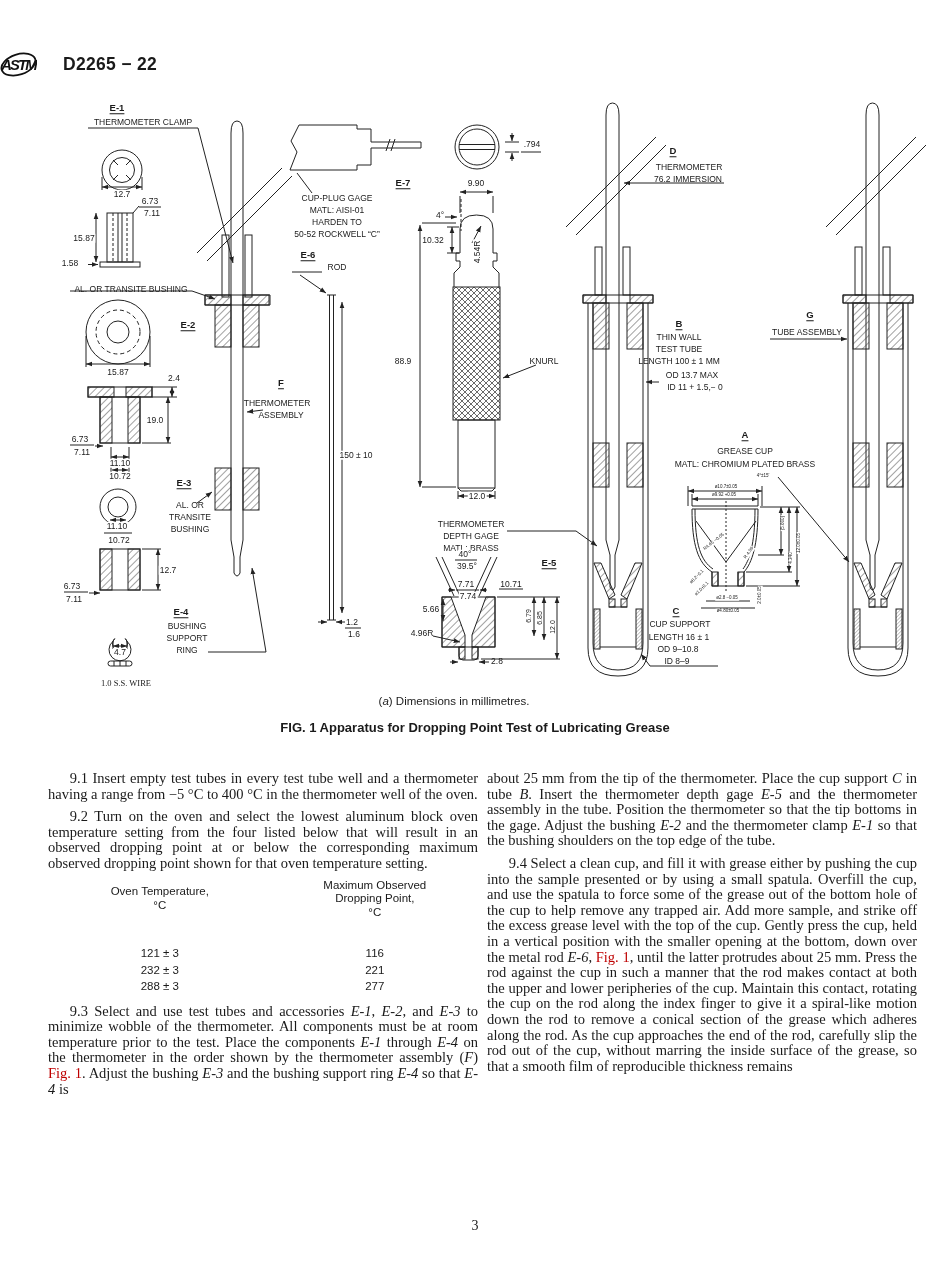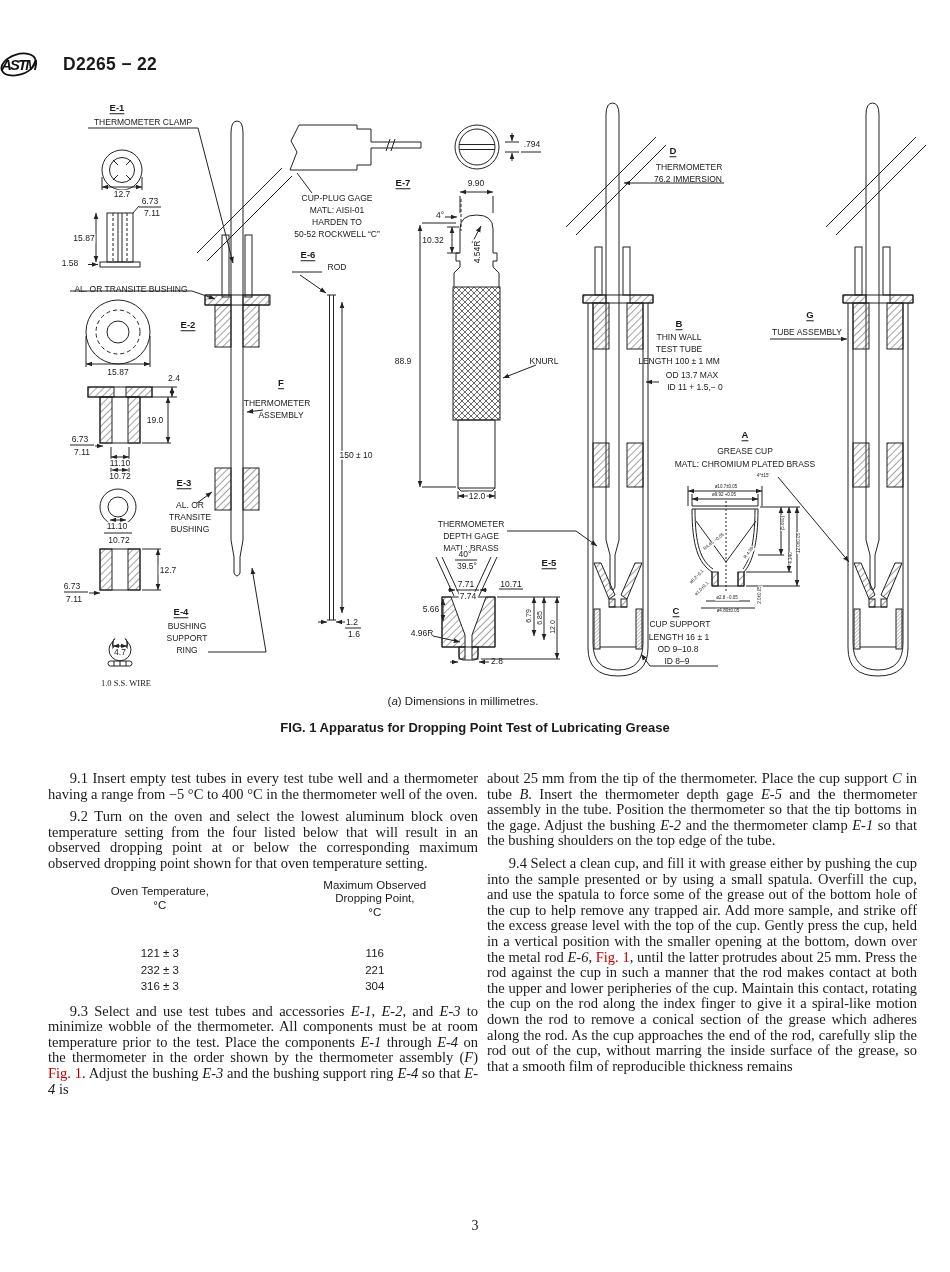--- a/index.html
+++ b/index.html
@@ -5,21 +5,21 @@
   html,body{margin:0;padding:0;background:#fff;}
   body{width:950px;height:1272px;position:relative;font-family:"Liberation Serif",serif;color:#1a1a1a;overflow:hidden;}
   #hdr{position:absolute;top:46px;left:0;width:950px;display:flex;align-items:center;justify-content:flex-start;gap:26px;}
   #hdr .code{font-family:"Liberation Sans",sans-serif;font-weight:bold;font-size:17.5px;letter-spacing:.3px;}
   #fig{position:absolute;left:0;top:95px;width:950px;height:600px;}
   #fig svg{position:absolute;left:0;top:0;}
   #figlabels{position:absolute;left:0;top:0;width:950px;height:600px;}
   .fl{position:absolute;transform:translate(-50%,-50%);white-space:nowrap;font:8.5px "Liberation Sans",sans-serif;color:#1a1a1a;line-height:1;}
   .flb{font-weight:bold;font-size:9.5px;text-decoration:underline;text-underline-offset:2px;}
   .flbg{background:#fff;padding:0 1px;}
-  #cap{position:absolute;top:695px;left:0;width:908px;text-align:center;font:11.5px "Liberation Sans",sans-serif;padding-left:9px;}
+  #cap{position:absolute;top:695px;left:0;width:908px;text-align:center;font:11.5px "Liberation Sans",sans-serif;}
   #figtitle{position:absolute;top:720px;left:0;width:950px;text-align:center;font-family:"Liberation Sans",sans-serif;font-weight:bold;font-size:13px;}
   .col{position:absolute;top:771px;width:430px;font-size:14.5px;line-height:15.6px;text-align:justify;}
   #colL{left:48px;} #colR{left:487px;}
   .hd{font-weight:bold;font-size:15px;margin:0 0 9px 0;}
   .bp{margin:0 0 7px 0;text-indent:1.5em;}
   .noind{text-indent:0;}
   .ttable{margin:4px 0 9px 0;font-family:"Liberation Sans",sans-serif;font-size:11.5px;line-height:13.5px;}
   .trow{display:grid;grid-template-columns:52% 48%;}
   .tcell{text-align:center;white-space:pre-line;}
   .thead{align-items:center;margin-bottom:26px;}
@@ -456,22 +456,22 @@
       </div>
       <div class="trow tdata">
         <div class="tcell">121 ± 3</div>
         <div class="tcell">116</div>
       </div>
       <div class="trow tdata">
         <div class="tcell">232 ± 3</div>
         <div class="tcell">221</div>
       </div>
       <div class="trow tdata">
-        <div class="tcell">316 ± 3</div>
-        <div class="tcell">304</div>
+        <div class="tcell">288 ± 3</div>
+        <div class="tcell">277</div>
       </div>
     </div>
   <p class="bp"><span>9.3  Select and use test tubes and accessories </span><span style="font-style: italic;">E-1</span><span>, </span><span style="font-style: italic;">E-2</span><span>, and </span><span style="font-style: italic;">E-3</span><span> to minimize wobble of the thermometer. All components must be at room temperature prior to the test. Place the components </span><span style="font-style: italic;">E-1</span><span> through </span><span style="font-style: italic;">E-4</span><span> on the thermometer in the order shown by the thermometer assembly (</span><span style="font-style: italic;">F</span><span>) </span><span style="color: rgb(190, 0, 0);">Fig. 1</span><span>. Adjust the bushing </span><span style="font-style: italic;">E-3</span><span> and the bushing support ring </span><span style="font-style: italic;">E-4</span><span> so that </span><span style="font-style: italic;">E-4</span><span> is</span></p>
 </div>
 
 <div id="colR" class="col">
   <p class="bp noind"><span>about 25 mm from the tip of the thermometer. Place the cup support </span><span style="font-style: italic;">C</span><span> in tube </span><span style="font-style: italic;">B</span><span>. Insert the thermometer depth gage </span><span style="font-style: italic;">E-5</span><span> and the thermometer assembly in the tube. Position the thermometer so that the tip bottoms in the gage. Adjust the bushing </span><span style="font-style: italic;">E-2</span><span> and the thermometer clamp </span><span style="font-style: italic;">E-1</span><span> so that the bushing shoulders on the top edge of the tube.</span></p>
   <p class="bp"><span>9.4  Select a clean cup, and fill it with grease either by pushing the cup into the sample presented or by using a small spatula. Overfill the cup, and use the spatula to force some of the grease out of the bottom hole of the cup to help remove any trapped air. Add more sample, and strike off the excess grease level with the top of the cup. Gently press the cup, held in a vertical position with the smaller opening at the bottom, down over the metal rod </span><span style="font-style: italic;">E-6</span><span>, </span><span style="color: rgb(190, 0, 0);">Fig. 1</span><span>, until the latter protrudes about 25 mm. Press the rod against the cup in such a manner that the rod makes contact at both the upper and lower peripheries of the cup. Maintain this contact, rotating the cup on the rod along the index finger to give it a spiral-like motion down the rod to remove a conical section of the grease which adheres along the rod. As the cup approaches the end of the rod, carefully slip the rod out of the cup, without marring the inside surface of the grease, so that a smooth film of reproducible thickness remains</span></p>
 </div>
 

